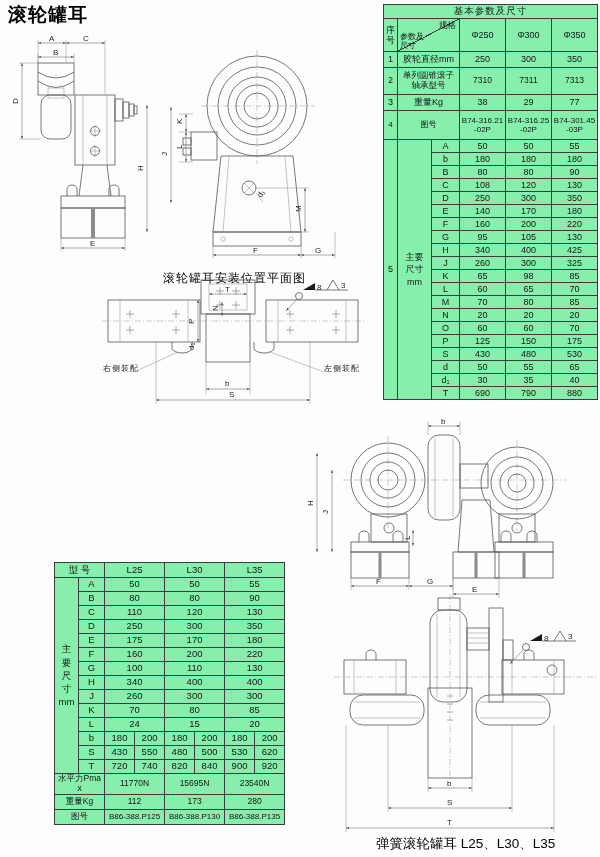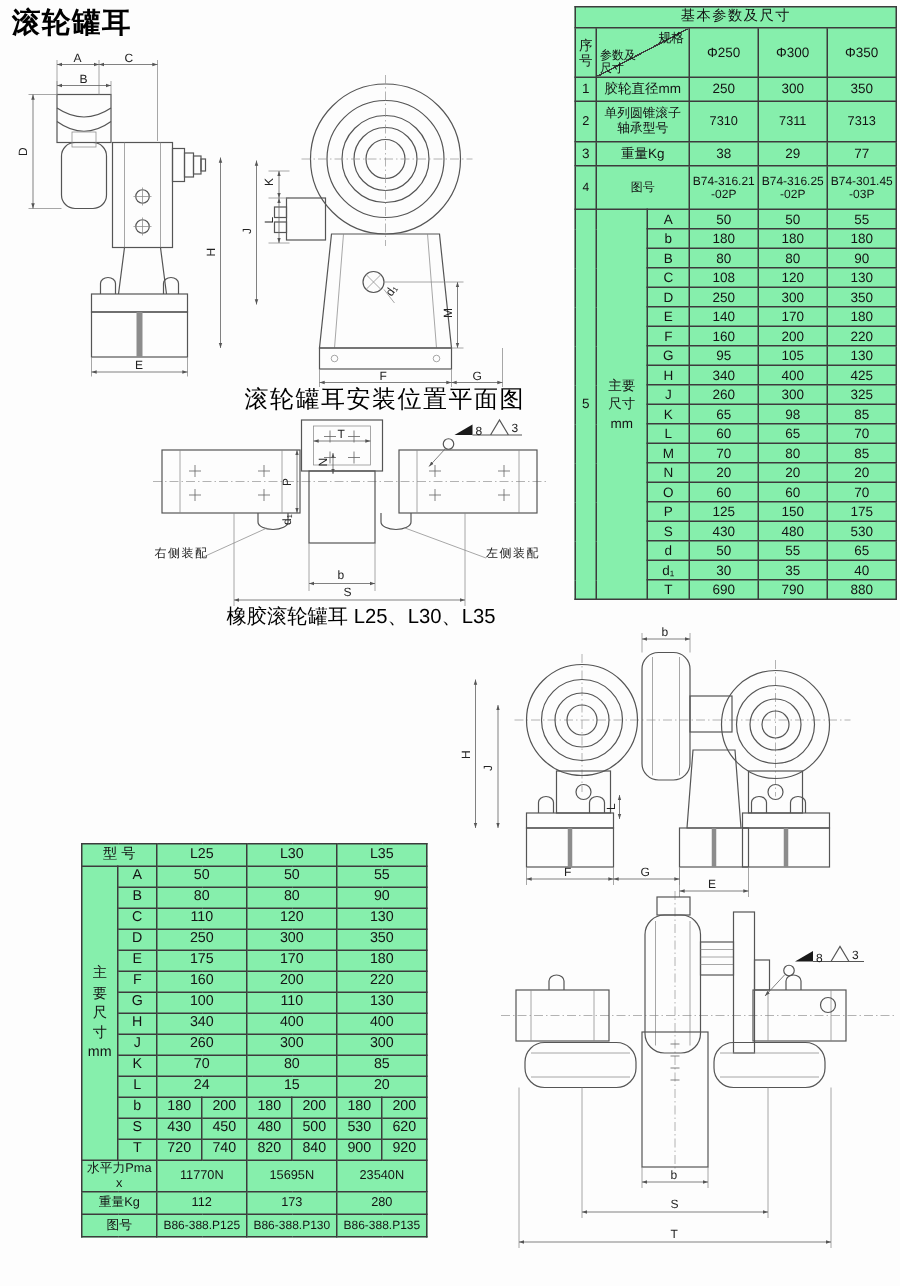--- a/index.html
+++ b/index.html
@@ -26,21 +26,21 @@
   #top-table .dr td{height:12px;font-size:9px}
   #top-table .mlbl{font-size:9px;line-height:1.35;padding:0 4px}
   #bottom-table{left:54px;top:562px;width:230px}
   #bottom-table .hd2 td{height:14px;font-size:9.5px}
   #bottom-table .dr td{height:13px;font-size:9.5px}
   #bottom-table .ft td{height:14px;font-size:8.5px}
   #bottom-table .ft .gv{font-size:8px}
   #bottom-table .mlbl{font-size:9px;line-height:1.4;padding:0 3px}
   
   .cap{position:absolute;color:#000;white-space:nowrap}
-  #plan-cap{left:163px;top:256px;font-size:16px;letter-spacing:1px}
+  #plan-cap{left:163px;top:270px;font-size:12px;letter-spacing:1px}
   #rubber-cap{left:151px;top:402px;font-size:13.5px}
   #spring-cap{left:376px;top:835px;font-size:13.5px}
   
   svg{position:absolute;overflow:visible}
   .s{stroke:#555;stroke-width:.8;fill:none}
   .t{stroke:#8a8a8a;stroke-width:.5;fill:none}
   .d{stroke:#666;stroke-width:.55;fill:none}
   .cl{stroke:#9a9a9a;stroke-width:.5;stroke-dasharray:6 2 1 2;fill:none}
   text.dm{font-size:8px;fill:#222;font-family:"Liberation Sans","DejaVu Sans",sans-serif}
   text.as{font-size:8px;fill:#222;letter-spacing:1px}
@@ -350,21 +350,20 @@
     <g>
       <polygon points="205,18 217,11 217,18" fill="#1a1a1a"></polygon>
       <path class="s" d="M217,18 H250 M229,18 L235,8 L241,18"></path>
       <text class="dm" x="219" y="18">8</text>
       <text class="dm" x="243" y="16">3</text>
       <circle class="s" cx="201" cy="24" r="3.5"></circle>
       <line class="d" x1="199" y1="27" x2="188" y2="39" marker-end="url(#ar)"></line>
     </g>
   </svg>
 
-  <div class="cap" id="rubber-cap">橡胶滚轮罐耳 L25、L30、L35</div>
 
   <svg id="svg-spring-elev" style="left:303px;top:416px" width="297" height="188" viewBox="0 0 297 188">
     <g>
       <path class="cl" d="M40,64 H264 M85,20 V112 M214,24 V115"></path>
       <circle class="s" cx="85" cy="64" r="37"></circle>
       <circle class="s" cx="85" cy="64" r="27"></circle>
         <circle class="s" cx="85" cy="64" r="18"></circle>
         <circle class="s" cx="85" cy="64" r="10"></circle>
       <circle class="s" cx="214" cy="67" r="36"></circle>
       <circle class="s" cx="214" cy="67" r="26"></circle>
@@ -442,20 +441,21 @@
     <g>
       <polygon points="200,49 212,42 212,49" fill="#1a1a1a"></polygon>
       <path class="s" d="M212,49 H246 M224,49 L230,39 L236,49"></path>
       <text class="dm" x="214" y="49">8</text>
       <text class="dm" x="238" y="47">3</text>
       <circle class="s" cx="196" cy="55" r="3.5"></circle>
       <line class="d" x1="193" y1="58" x2="180" y2="72" marker-end="url(#ar)"></line>
     </g>
   </svg>
 
+  <div class="cap" id="spring-cap">弹簧滚轮罐耳 L25、L30、L35</div>
 
   <table id="bottom-table">
       <colgroup>
         <col style="width:24px">
         <col style="width:26px">
         <col style="width:30px">
         <col style="width:30px">
         <col style="width:30px">
         <col style="width:30px">
         <col style="width:30px">
@@ -540,21 +540,21 @@
           <td>180</td>
           <td>200</td>
           <td>180</td>
           <td>200</td>
           <td>180</td>
           <td>200</td>
         </tr>
         <tr class="dr">
           <td>S</td>
           <td>430</td>
-          <td>450</td>
+          <td>550</td>
           <td>480</td>
           <td>500</td>
           <td>530</td>
           <td>620</td>
         </tr>
         <tr class="dr">
           <td>T</td>
           <td>720</td>
           <td>740</td>
           <td>820</td>

